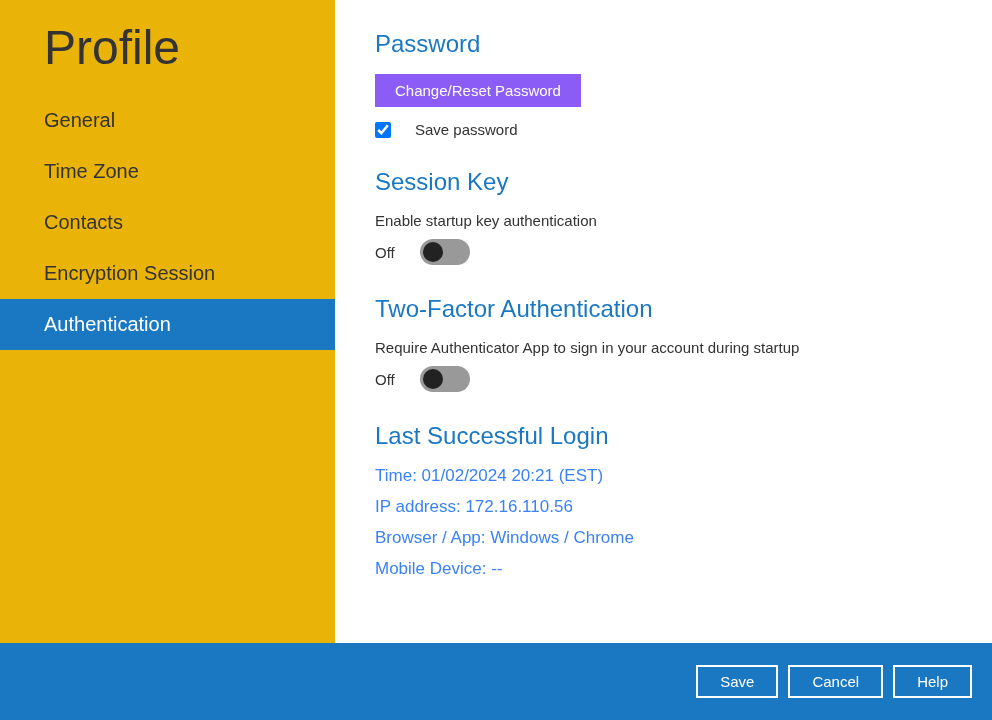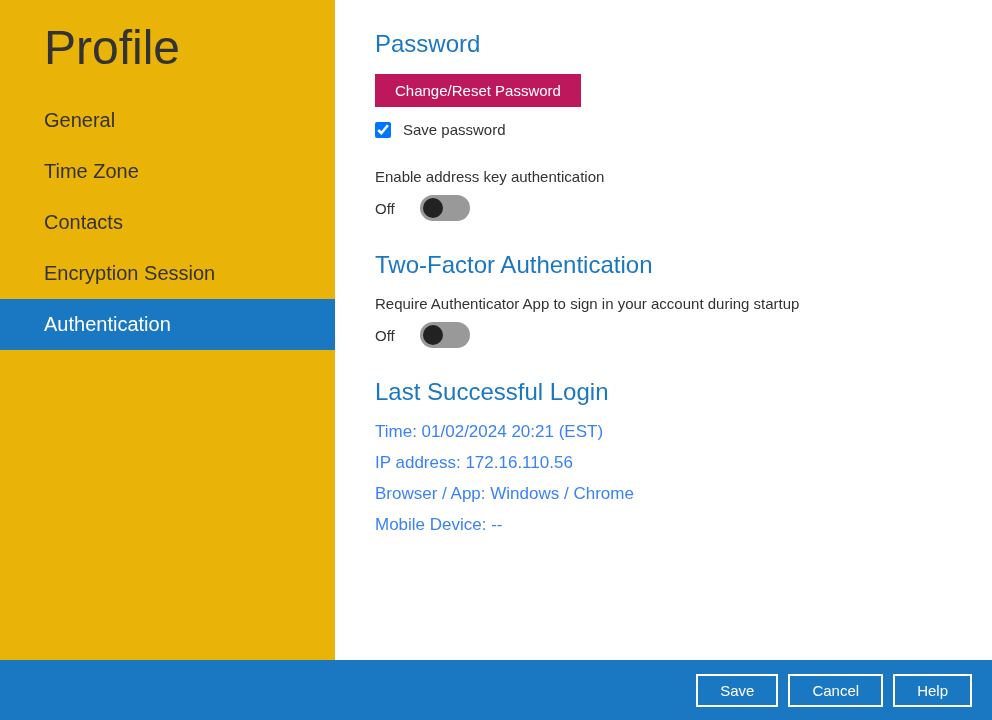--- a/index.html
+++ b/index.html
@@ -65,36 +65,36 @@
       color: #1a78c2;
       margin-bottom: 16px;
     }
 
     .section {
       margin-bottom: 30px;
     }
 
     
     .btn-change-password {
-      background: #be185d;
+      background: #8b5cf6;
       color: #fff;
       border: none;
       padding: 8px 20px;
       font-size: 15px;
       cursor: pointer;
       margin-bottom: 14px;
       display: inline-block;
       text-align: center;
     }
 
     
     .checkbox-row {
       display: flex;
       align-items: center;
-      gap: 12px;
+      gap: 24px;
       font-size: 15px;
       color: #333;
     }
 
     .checkbox-row input[type="checkbox"] {
       width: 16px;
       height: 16px;
       cursor: pointer;
     }
 
@@ -165,21 +165,21 @@
     .info-row {
       font-size: 17px;
       color: #3b82f6;
       margin-bottom: 6px;
       margin-top: 11px;
     }
 
     
     .footer {
       background: #1a78c2;
-      height: 60px;
+      height: 77px;
       display: flex;
       align-items: center;
       justify-content: flex-end;
       padding: 0 20px;
       gap: 10px;
     }
 
     .footer-btn {
       background: transparent;
       color: #fff;
@@ -221,21 +221,22 @@
     <div class="section">
       <div class="section-title">Password</div>
       <button class="btn-change-password">Change/Reset Password</button>
       <div class="checkbox-row">
         <input type="checkbox" checked="" style="">
         <span>Save password</span>
       </div>
     </div>
 
     <div class="section">
-      <div class="toggle-desc">Enable address key authentication</div>
+      <div class="section-title">Session Key</div>
+      <div class="toggle-desc">Enable startup key authentication</div>
       <div class="toggle-row">
         <span class="toggle-label">Off</span>
         <label class="toggle-switch">
           <input type="checkbox" style="">
           <span class="toggle-track"></span>
         </label>
       </div>
     </div>
 
     <div class="section">

